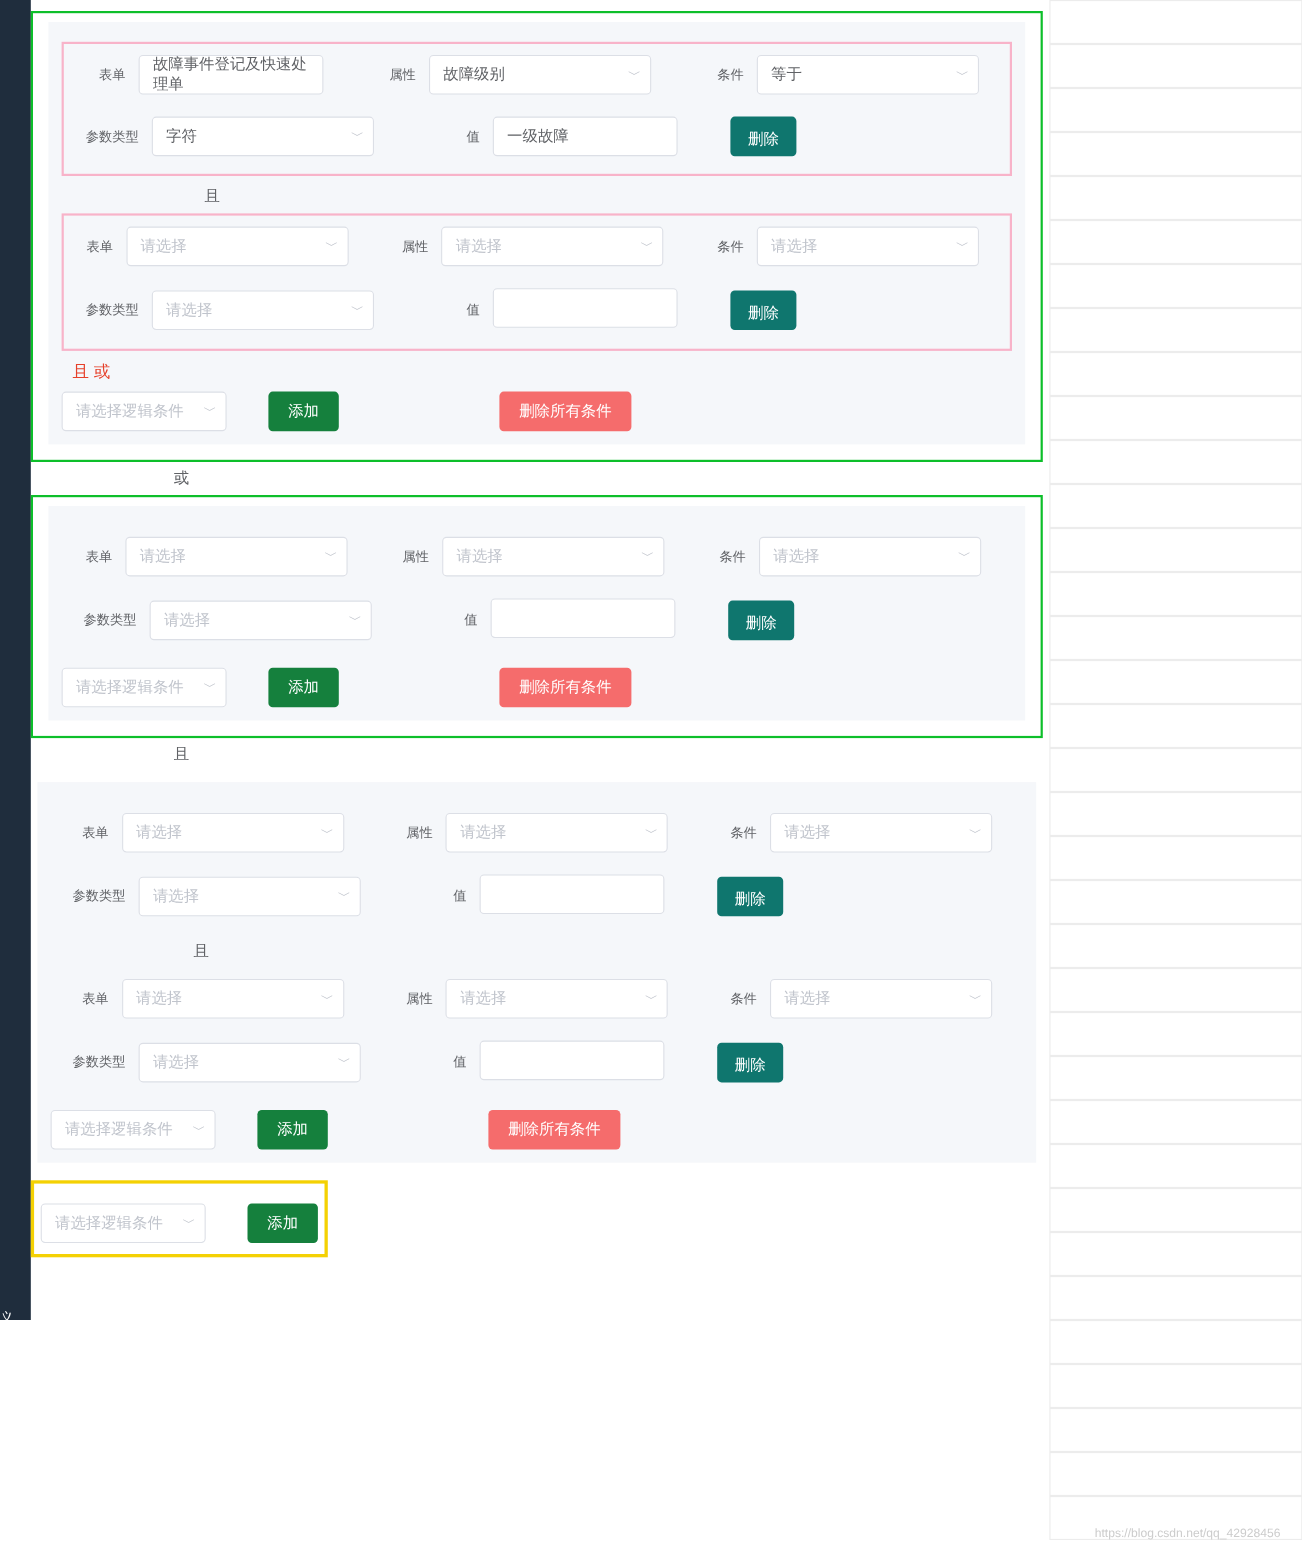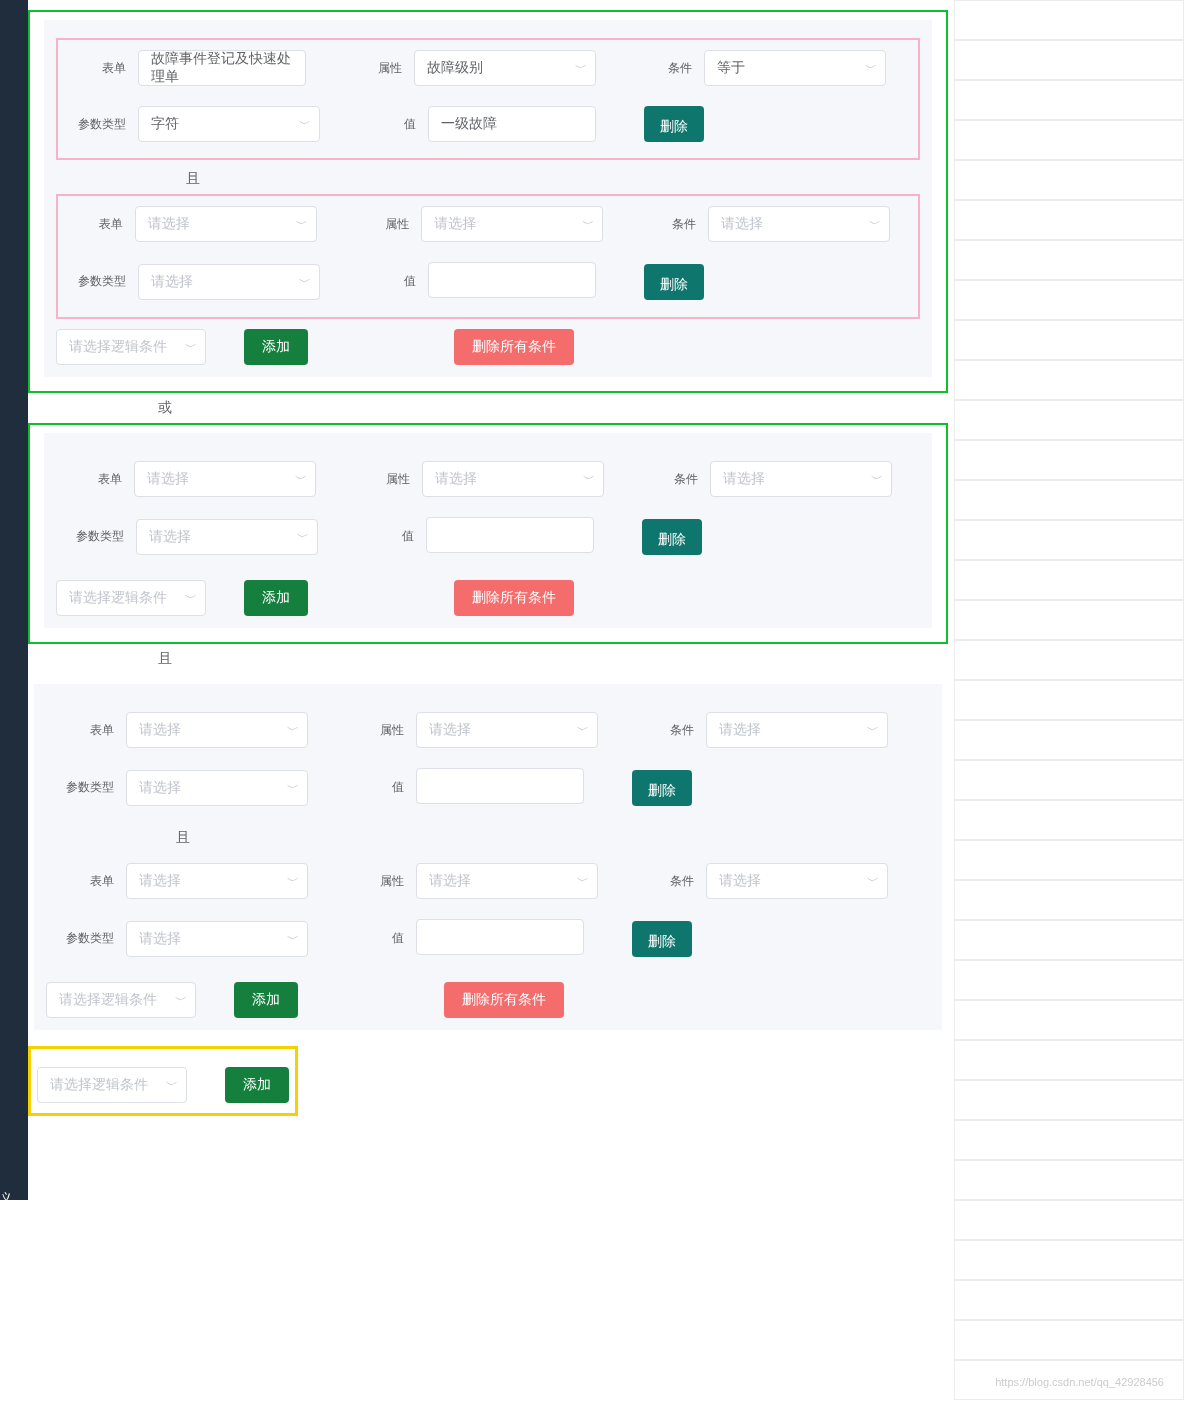--- a/index.html
+++ b/index.html
@@ -7,21 +7,21 @@
   font-family: "Microsoft YaHei", "PingFang SC", Arial, sans-serif;
   font-size: 14px;
   color: #303133;
   background: #fff;
   width: 1184px;
 }
 .dark-strip { position: absolute; left: 0; top: 0; width: 28px; height: 1200px; background: #1f2d3d; z-index: -1; }
 .dark-text { position: absolute; left: 0; top: 1190px; color: #fff; font-size: 12px; }
 .grid-right { position: absolute; right: 0; top: 0; width: 230px; height: 1424px; }
 .grid-right div { border: 1px solid #ececec; height: 40px; }
-.watermark { position: absolute; bottom: 36px; right: 20px; color: #ccc; font-size: 11px; }
+.watermark { position: absolute; bottom: 24px; right: 20px; color: #ccc; font-size: 11px; }
 .page { width: 920px; margin-left: 28px; padding: 10px 0; }
 
 
 .green-box { border: 2px solid #0dbf2a; padding: 8px 8px 14px 8px; margin-bottom: 6px; }
 .pink-box  { border: 2px solid #f8b3c9; padding: 10px 0 10px 0; margin-bottom: 10px; }
 .no-box    { padding: 10px 0; }
 .yellow-box{ border: 3px solid #f4d103; padding: 10px 6px; margin-top: 6px; display: inline-block; }
 
 
 .gray-panel { background: #f5f7fa; padding: 18px 12px 12px 12px; margin: 0 6px; }
@@ -30,21 +30,21 @@
 .cond-row { display: flex; align-items: center; margin-bottom: 20px; }
 .lbl { width: 80px; text-align: right; color: #606266; padding-right: 12px; font-size: 12px; }
 .fld { margin-right: 28px; }
 
 
 .select, .text-input {
   height: 36px; border: 1px solid #dcdfe6; border-radius: 4px; background: #fff;
   padding: 0 26px 0 12px; font-size: 14px; color: #606266; position: relative; display: inline-flex;
   align-items: center; cursor: pointer;
 }
-.select { width: 182px; }
+.select { width: 202px; }
 .text-input { width: 168px; cursor: text; padding-right: 12px; }
 .sel-arrow { position: absolute; right: 8px; top: 50%; transform: translateY(-50%); color: #c0c4cc; font-size: 12px; pointer-events:none; }
 .placeholder { color: #c0c4cc; }
 
 
 .btn { height: 36px; border: none; border-radius: 4px; padding: 0 18px; font-size: 14px; color: #fff; cursor: pointer; }
 .btn-blue   { background: #15803d; }
 .btn-red    { background: #f56c6c; }
 .btn-red-sm { background: #0f766e; padding: 12px 16px; }
 
@@ -153,20 +153,21 @@
             <span class="fld"><div class="select">
                 <span class="placeholder">请选择</span>
                 <span class="sel-arrow">﹀</span>
               </div></span>
             <span class="lbl">值</span>
             <span class="fld"><div class="text-input"></div></span>
             <span style="width: 20px;"></span>
             <button class="btn btn-red-sm">删除</button>
           </div>
         </div>
+        <div class="red-note">且  或</div>
         <div class="footer-row">
           <div class="select" style="width: 150px;">
             <span class="placeholder">请选择逻辑条件</span>
             <span class="sel-arrow">﹀</span>
           </div>
           <button class="btn btn-blue">添加</button>
           <span class="gap-big"></span>
           <button class="btn btn-red">删除所有条件</button>
         </div>
       </div>

